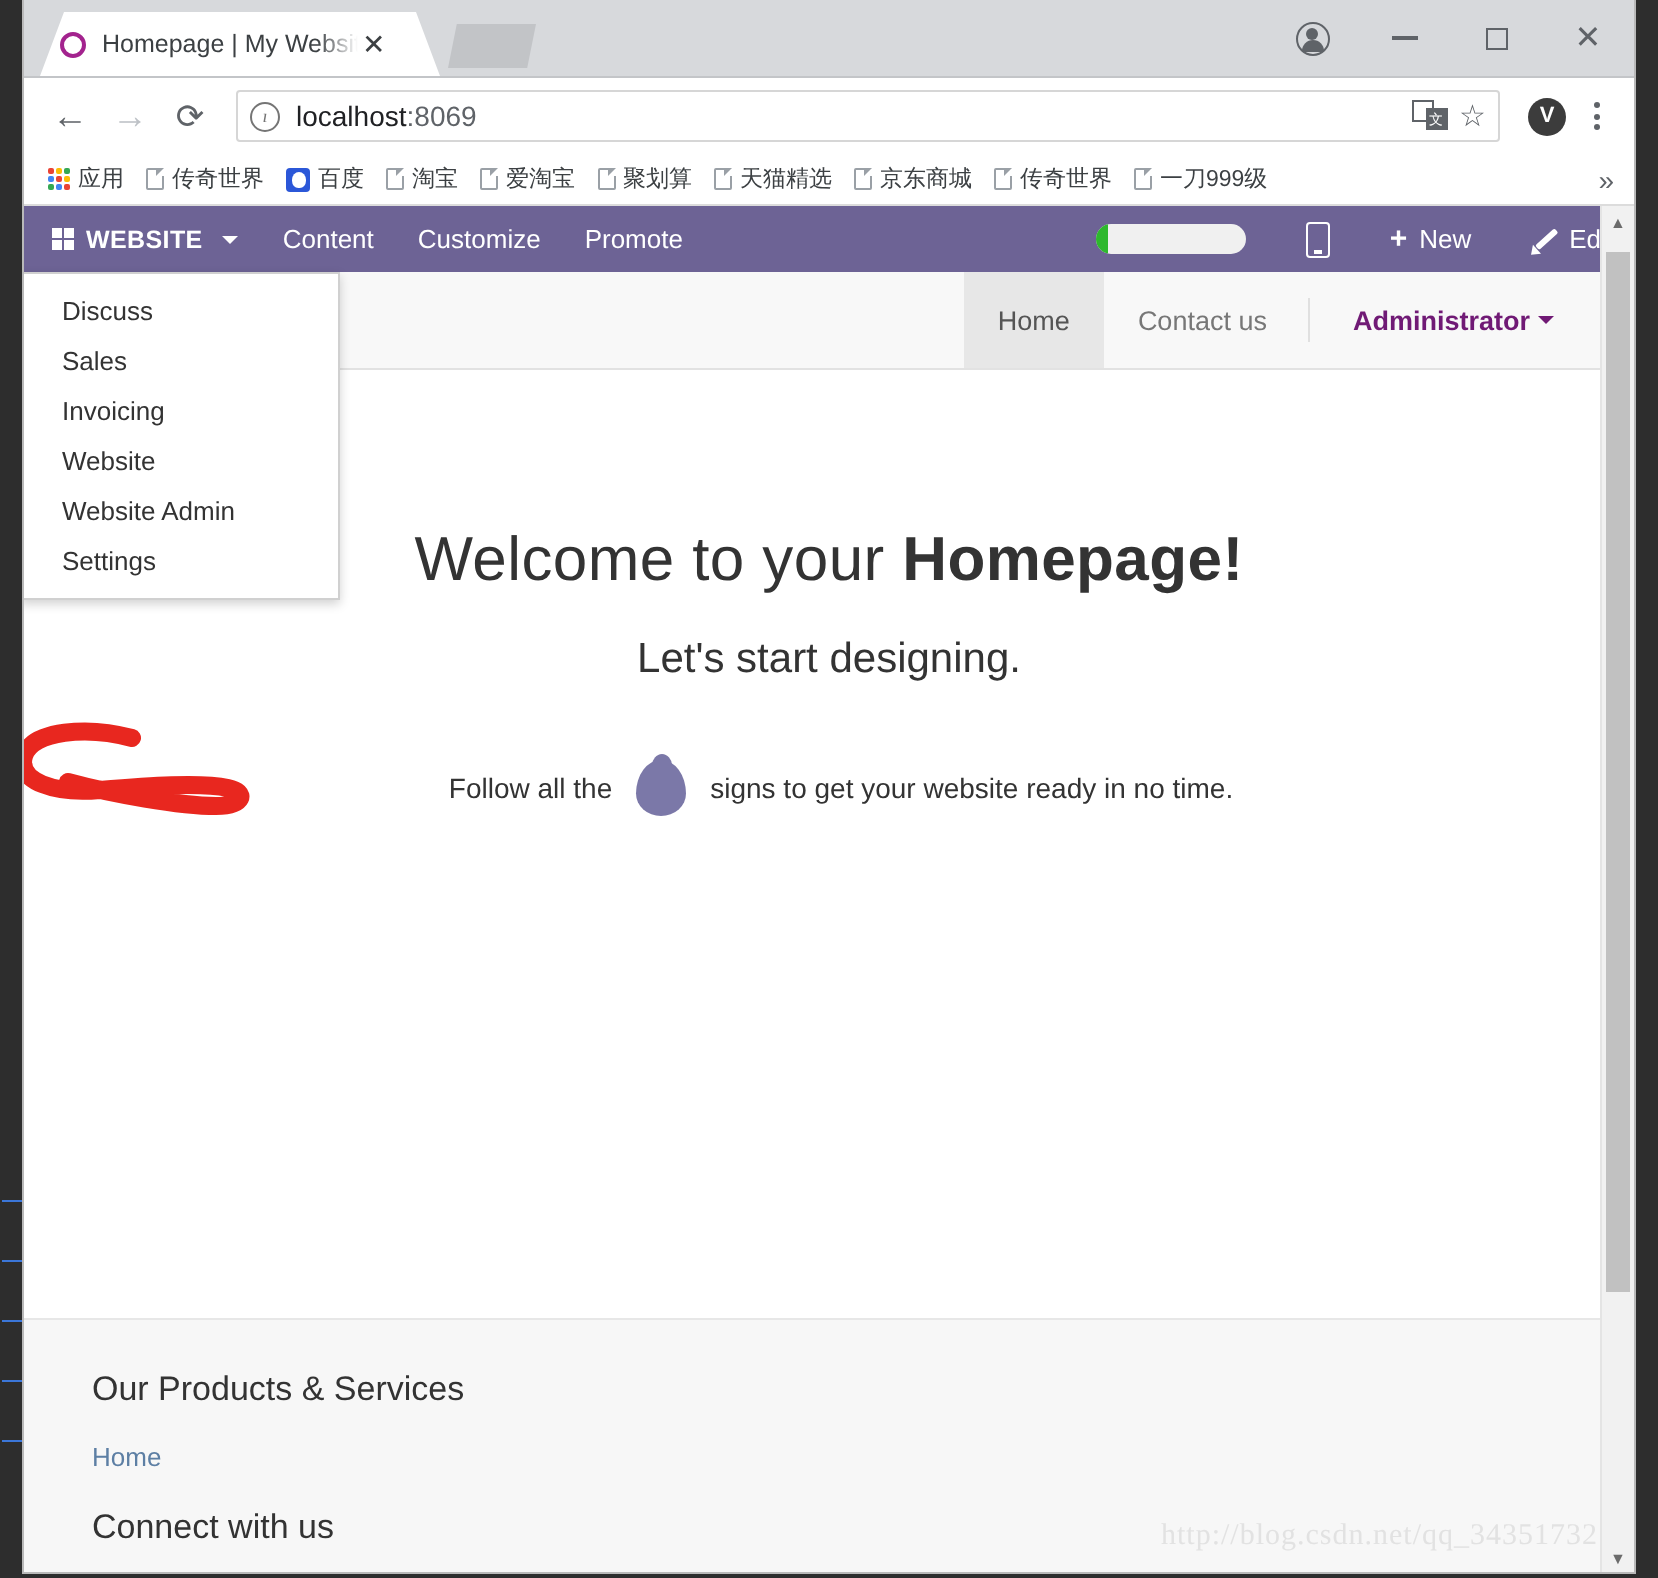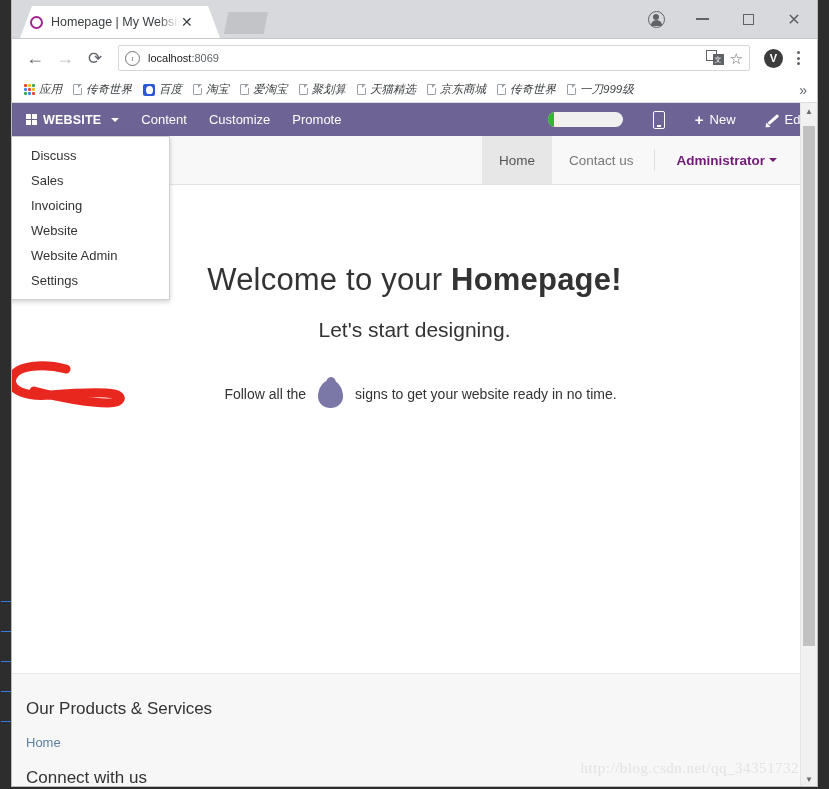--- a/index.html
+++ b/index.html
@@ -91,21 +91,21 @@
   .omnibox{
     flex:1;height:26px;margin:0 6px 0 8px;background:#fff;
     border:1px solid #d6d6d6;border-radius:2px;
     display:flex;align-items:center;padding:0 6px;box-sizing:border-box;
   }
   .info-ic{
     width:13px;height:13px;border-radius:50%;border:1.2px solid #757575;
     font-size:9px;color:#757575;display:flex;align-items:center;justify-content:center;
     font-family:"Liberation Serif",serif;font-style:italic;flex:0 0 auto;
   }
-  .url{font-size:11px;color:#202124;margin-left:8px;white-space:nowrap;}
+  .url{font-size:14px;color:#202124;margin-left:8px;white-space:nowrap;}
   .url .port{color:#5f6368;}
   .omni-right{display:flex;align-items:center;gap:2px;margin-left:auto;}
   .tr-ic{width:22px;height:16px;position:relative;}
   .tr-ic span{
     position:absolute;border:1.3px solid #5f6368;background:#fff;
     font-size:7px;color:#5f6368;box-sizing:border-box;
     display:flex;align-items:center;justify-content:center;
   }
   .tr-ic .a{left:0;top:0;width:11px;height:11px;}
   .tr-ic .b{left:7px;top:4px;width:11px;height:11px;background:#5f6368;color:#fff;}
@@ -120,21 +120,21 @@
     justify-content:center;gap:2.5px;margin-left:4px;
   }
   .kebab i{width:3px;height:3px;border-radius:50%;background:#5f6368;display:block;}
 
   
   .bookmarks{
     height:26px;background:#fff;border-bottom:1px solid #dcdcdc;
     display:flex;align-items:center;padding:0 7px;box-sizing:border-box;
     font-size:11.5px;color:#3c4043;gap:1px;overflow:hidden;
   }
-  .bm{display:flex;align-items:center;gap:4px;padding:2px 5px;white-space:nowrap;font-style:italic;}
+  .bm{display:flex;align-items:center;gap:4px;padding:2px 5px;white-space:nowrap;}
   .bm-label{font-size:11.5px;}
   .grid-ic{
     width:11px;height:11px;display:grid;grid-template-columns:repeat(3,1fr);
     grid-template-rows:repeat(3,1fr);gap:1px;
   }
   .grid-ic i{display:block;border-radius:1px;}
   .doc-ic{
     width:9px;height:11px;border:1px solid #9aa0a6;border-radius:1px;
     box-sizing:border-box;position:relative;background:#fff;
   }
@@ -241,22 +241,22 @@
     border-radius:50% 50% 50% 50%/60% 60% 40% 40%;
     position:relative;
   }
   .drop:before{
     content:"";position:absolute;left:50%;top:-3px;margin-left:-5px;
     width:10px;height:12px;background:#7b78a8;border-radius:50% 50% 0 0;
   }
 
   
   .site-footer{
-    position:absolute;left:0;right:0;bottom:0;height:114px;background:#f7f7f7;
-    border-top:1px solid #e7e7e7;padding:25px 0 0 14px;box-sizing:border-box;
+    position:absolute;left:0;right:0;bottom:0;height:128px;background:#f7f7f7;
+    border-top:1px solid #e7e7e7;padding:25px 0 0 34px;box-sizing:border-box;
   }
   .footer-title{font-size:17px;color:#333;margin:0;font-weight:normal;}
   .footer-link{display:block;margin-top:16px;font-size:13px;color:#5d7fa4;}
   .footer-title2{font-size:17px;color:#333;margin:18px 0 0;font-weight:normal;}
   .watermark{
     position:absolute;right:18px;bottom:10px;font-family:"Liberation Serif",serif;
     font-size:15px;color:#e2e2e2;letter-spacing:.5px;white-space:nowrap;
   }
 
   

